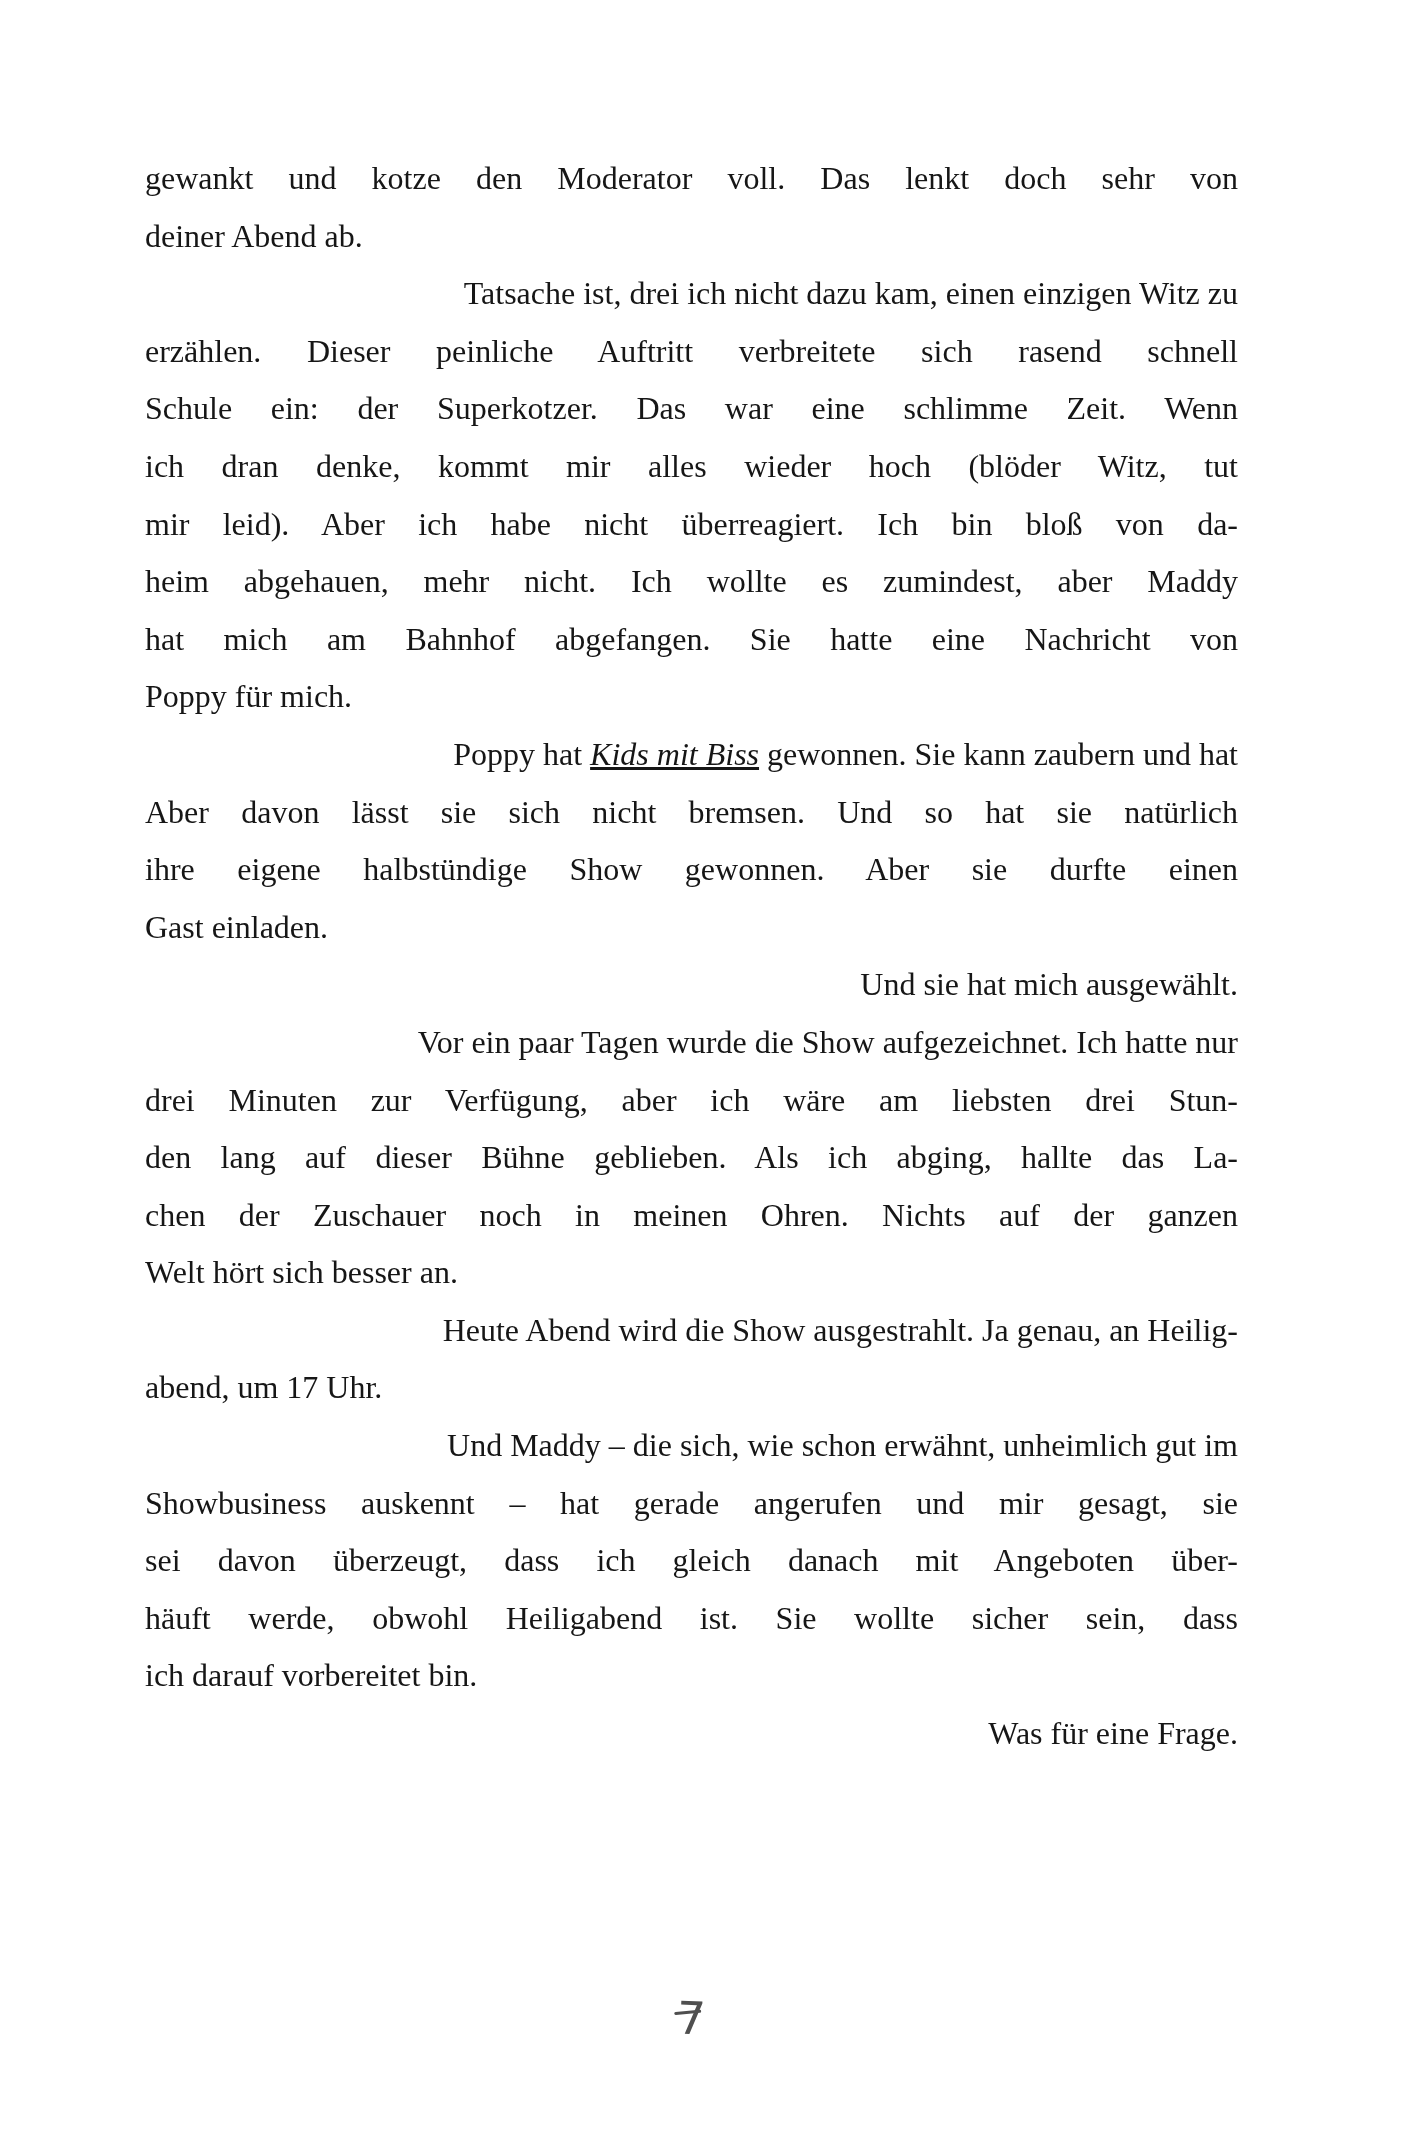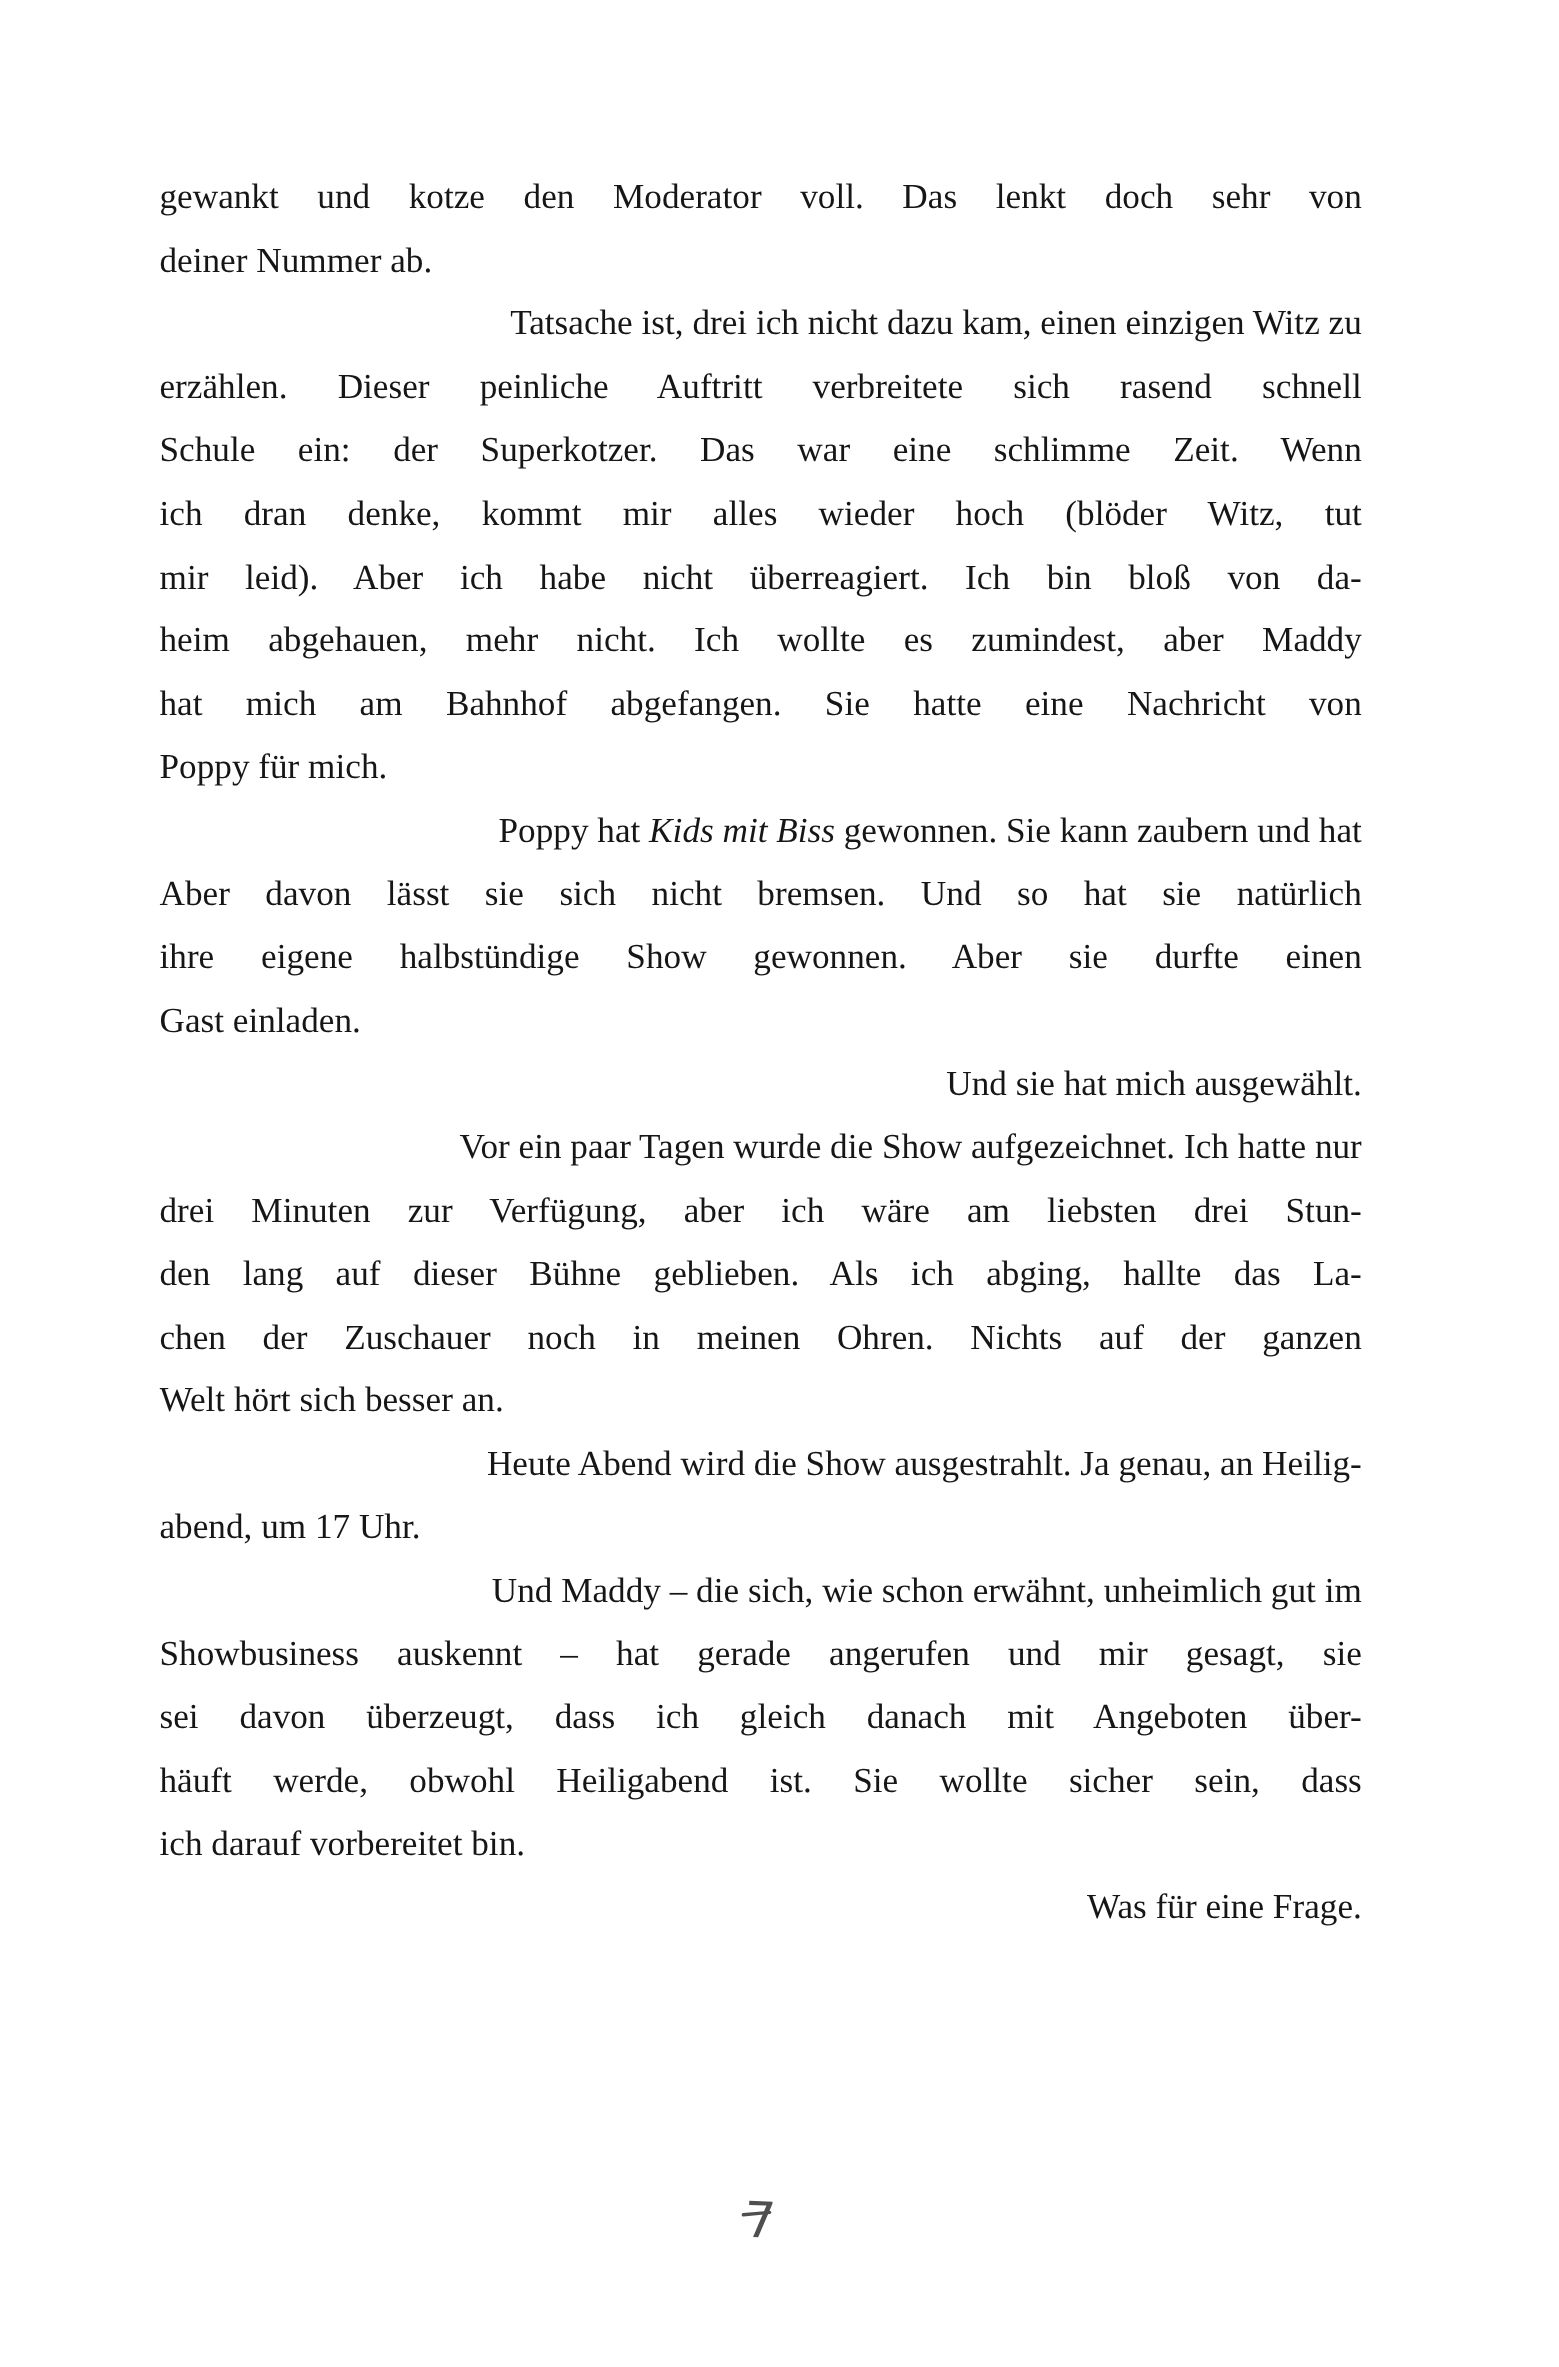--- a/index.html
+++ b/index.html
@@ -35,21 +35,21 @@
   }
   .line.j{ text-align:justify; }
   
   .line.j::after{
     content:"";
     display:inline-block;
     width:100%;
     vertical-align:top;
   }
   .line.ind{ text-indent:38px;text-align:right; }
-  .line em{ font-style:italic; }
+  .line em{ font-style:italic;text-decoration:underline; }
   .page-number{
     position:absolute;
     left:145px;top:1992px;
     width:1093px;
     text-align:center;
     font-family:"DejaVu Sans", sans-serif;
     font-size:45px;
     color:var(--pn-color);
   }
   .pn-glyph{
@@ -69,21 +69,21 @@
   }
 </style>
 </head>
 <body>
 
 <div class="page">
 
   <div class="text-block">
 
   <div class="line j"><span>gewankt und kotze den Moderator voll. Das lenkt doch sehr von</span></div>
-      <div class="line"><span>deiner Nummer ab.</span></div>
+      <div class="line"><span>deiner Abend ab.</span></div>
       <div class="line j ind"><span>Tatsache ist, drei ich nicht dazu kam, einen einzigen Witz zu</span></div>
       <div class="line j"><span>erzählen. Dieser peinliche Auftritt verbreitete sich rasend schnell</span></div>
       <div class="line j"><span>Schule ein: der Superkotzer. Das war eine schlimme Zeit. Wenn</span></div>
       <div class="line j"><span>ich dran denke, kommt mir alles wieder hoch (blöder Witz, tut</span></div>
       <div class="line j"><span>mir leid). Aber ich habe nicht überreagiert. Ich bin bloß von da-</span></div>
       <div class="line j"><span>heim abgehauen, mehr nicht. Ich wollte es zumindest, aber Maddy</span></div>
       <div class="line j"><span>hat mich am Bahnhof abgefangen. Sie hatte eine Nachricht von</span></div>
       <div class="line"><span>Poppy für mich.</span></div>
       <div class="line j ind"><span>Poppy hat </span><em>Kids mit Biss</em><span> gewonnen. Sie kann zaubern und hat</span></div>
       <div class="line j"><span>Aber davon lässt sie sich nicht bremsen. Und so hat sie natürlich</span></div>

